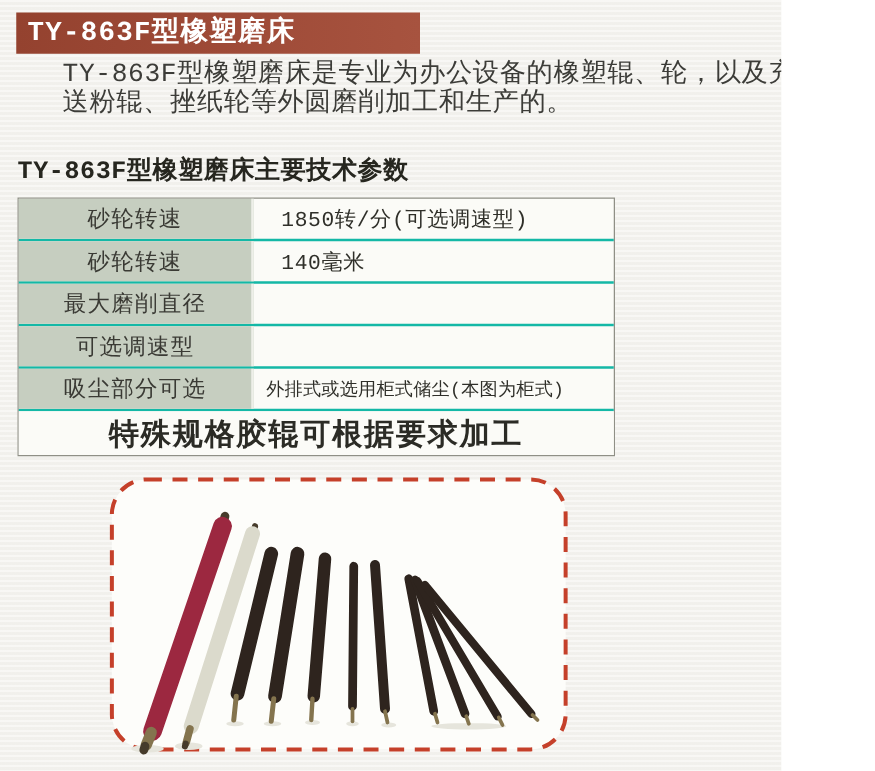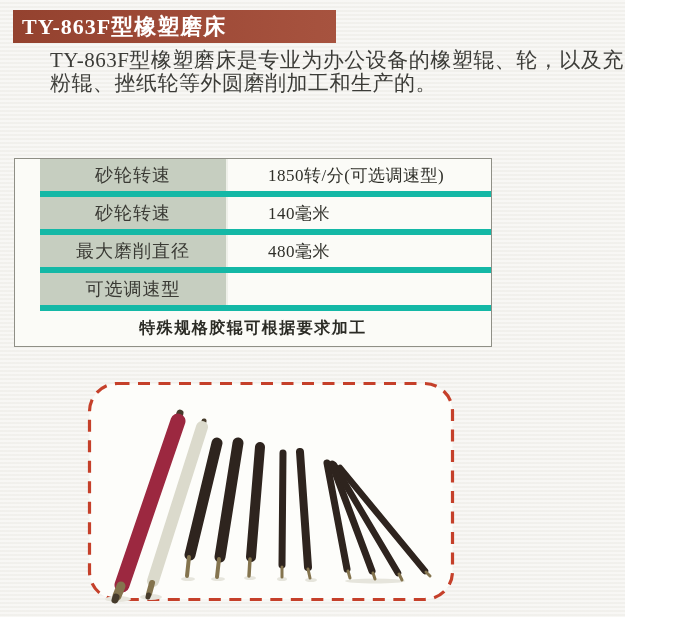--- a/index.html
+++ b/index.html
@@ -5,48 +5,48 @@
   :root{
     --title-bar:#9d4936; --page-bg:#f4f3ef; --table-label-bg:#c6cec0;
     --dashed-border:#c5402a; --roller-red:#9c2840; --roller-white:#dbdacc;
     --roller-dark:#2e241e; --roller-pin:#84744e;
   }
   html,body{margin:0;padding:0;}
   .page{
     position:relative; width:625px; height:617px; overflow:hidden;
     background:var(--page-bg,#f4f3ef);
     background-image:repeating-linear-gradient(180deg, rgba(255,255,255,.35) 0 2px, rgba(0,0,0,.012) 2px 4px);
-    font-family:Liberation Serif, serif; color:#3b3b37;
+    font-family:Liberation Mono, monospace; color:#3b3b37;
   }
   .title-bar{
     position:absolute; left:13px; top:10px; width:323px; height:33px;
     background:linear-gradient(90deg,#94422f 0%, var(--title-bar,#9d4936) 45%, #a7533f 100%);
     color:#fff; font-size:22px; font-weight:bold; letter-spacing:1px;
     line-height:33px; padding-left:9px; box-sizing:border-box; white-space:nowrap;
   }
   .intro{position:absolute; left:14px; top:49px; width:664px; font-size:21px; line-height:23px; letter-spacing:.5px; color:#3c3c38;margin-left:36px;}
   .intro p{margin:0;}
   .section-title{position:absolute; left:14px; top:122px; font-size:20px; font-weight:bold; letter-spacing:.5px; color:#26261f; white-space:nowrap;}
   .spec-table{
     position:absolute; left:14px; top:158px; width:478px;
     border:1px solid #8f8f86; background:#fbfbf7; box-sizing:border-box;
   }
-  .spec-row{display:flex; height:32px; border-bottom:6px solid #14b8a6;margin-left:25px;}
+  .spec-row{display:flex; height:32px; border-bottom:2px solid #14b8a6;}
   .spec-row:last-of-type{border-bottom:1px solid #c7c7bf;}
   .spec-label{
     width:188px; flex:none; background:var(--table-label-bg,#c6cec0);
     border-right:2px solid #eef0e9; box-sizing:border-box;
     display:flex; align-items:center; justify-content:center;
     font-size:18px; letter-spacing:1px; color:#3a3a34;
   }
-  .spec-value{flex:1; display:flex; align-items:center; padding-left:40px; font-size:17px; color:#2f2f29; letter-spacing:.5px;}
+  .spec-value{flex:1; display:flex; align-items:center; padding-left:22px; font-size:17px; color:#2f2f29; letter-spacing:.5px;}
   .spec-value.small{font-size:14.5px; padding-left:10px; letter-spacing:.2px;}
   .spec-footer{
     height:35px; display:flex; align-items:center; justify-content:center;
-    font-size:16px; font-weight:600; letter-spacing:1.5px; color:#2b2b25; background:#fbfbf7;
+    font-size:24px; font-weight:600; letter-spacing:1.5px; color:#2b2b25; background:#fbfbf7;
   }
   .photo{position:absolute; left:85px; top:379px; width:372px; height:226px;}
   .dashed-border{fill:#fdfdfa; stroke:var(--dashed-border,#c5402a); stroke-width:3.2; stroke-dasharray:12 8.5;}
   .r-red{stroke:var(--roller-red,#9c2840);}
   .r-white{stroke:var(--roller-white,#dbdacc);}
   .r-dark{stroke:var(--roller-dark,#2e241e);}
   .r-pin{stroke:var(--roller-pin,#84744e);}
   .r-tip{stroke:#463b2b;}
   .r-shadow{fill:#e6e5dc;}
   line{stroke-linecap:round;}
@@ -55,36 +55,40 @@
 <body>
 
 <div class="page">
 
   <div class="title-bar">TY-863F型橡塑磨床</div>
 
   <div class="intro">
     <p>TY-863F型橡塑磨床是专业为办公设备的橡塑辊、轮，以及充电辊、送粉辊、挫纸轮等外圆磨削加工和生产的。</p>
   </div>
 
+  <div class="section-title">TY-863F型橡塑磨床主要技术参数</div>
 
   <div class="spec-table">
     <div class="spec-row">
       <div class="spec-label">砂轮转速</div>
       <div class="spec-value">1850转/分(可选调速型)</div>
     </div>
     <div class="spec-row">
       <div class="spec-label">砂轮转速</div>
       <div class="spec-value">140毫米</div>
     </div>
     <div class="spec-row">
       <div class="spec-label">最大磨削直径</div>
-      <div class="spec-value">480毫米</div>
     </div>
     <div class="spec-row">
       <div class="spec-label">可选调速型</div>
+    </div>
+    <div class="spec-row">
+      <div class="spec-label">吸尘部分可选</div>
+      <div class="spec-value small">外排式或选用柜式储尘(本图为柜式)</div>
     </div>
     <div class="spec-footer">特殊规格胶辊可根据要求加工</div>
   </div>
 
   <svg class="photo" viewBox="0 0 372 226" xmlns="http://www.w3.org/2000/svg">
     <rect class="dashed-border" x="4.5" y="4.5" width="363" height="216" rx="28"></rect>
 
     <g>
       <ellipse class="r-shadow" cx="33" cy="220" rx="13" ry="3"></ellipse>
       <ellipse class="r-shadow" cx="66" cy="218" rx="11" ry="3"></ellipse>

